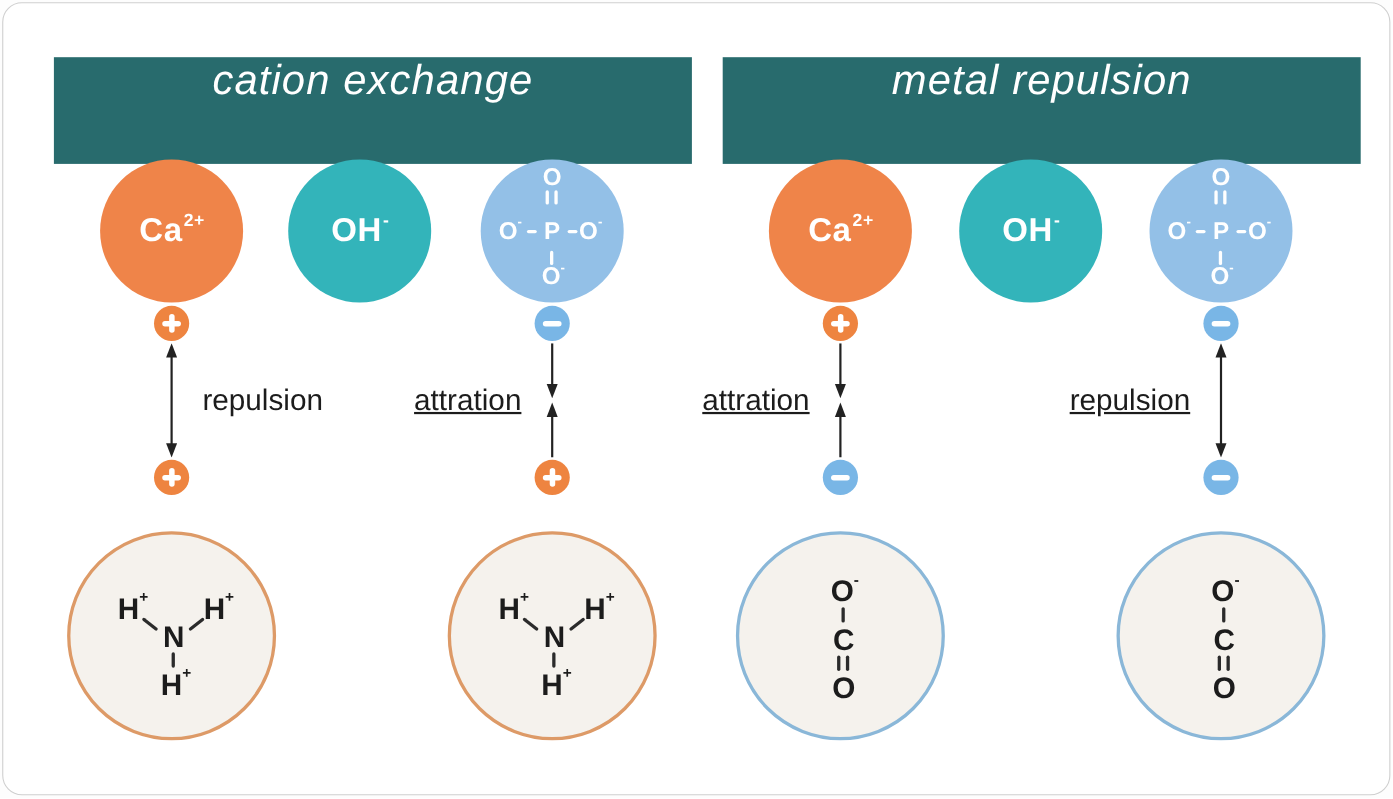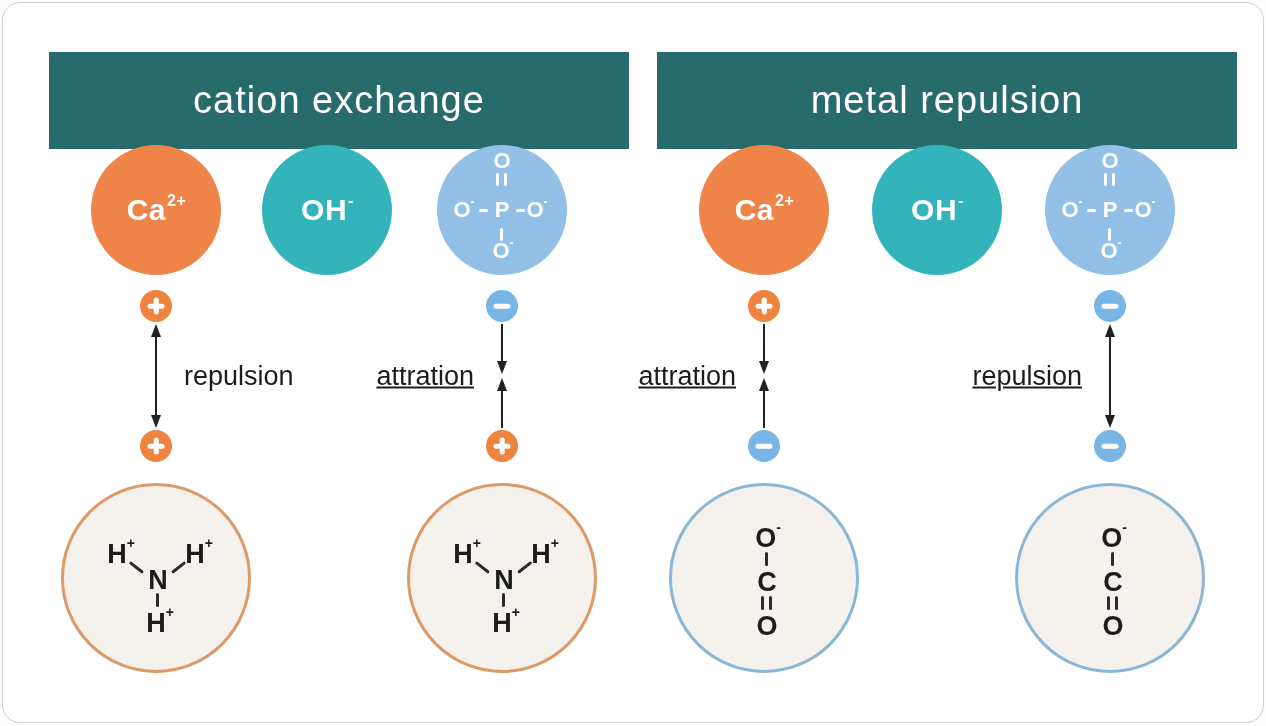--- a/index.html
+++ b/index.html
@@ -3,21 +3,21 @@
 <meta charset="utf-8">
 <style>
   html,body{margin:0;padding:0;background:#ffffff;}
   body{font-family:"Liberation Sans","DejaVu Sans",sans-serif;}
   #canvas{position:relative;width:1266px;height:726px;background:#fdfdfd;overflow:hidden;}
   #card{position:absolute;left:2px;top:2px;right:2px;bottom:3px;background:#ffffff;
         border:1.5px solid #cycle;border:1.5px solid #cfcfcf;border-radius:18px;}
 
   
   .header-bar{position:absolute;top:52px;width:580px;height:97px;background:#286b6d;
-              display:flex;align-items:center;justify-content:center;}
+              display:flex;justify-content:center;font-style:italic;}
   .header-title{color:#ffffff;font-size:38px;font-weight:500;letter-spacing:1px;}
 
   
   .ion{position:absolute;top:145px;width:130px;height:130px;border-radius:50%;
        display:flex;align-items:center;justify-content:center;color:#fff;font-weight:700;}
   .ion-calcium{background:#ef8449;}
   .ion-hydroxide{background:#33b4ba;}
   .ion-phosphate{background:#93c0e7;}
   .ion-formula{font-size:30px;letter-spacing:0.5px;}
   .ion-formula sup{font-size:16px;position:relative;top:-3px;left:1px;}
@@ -33,21 +33,21 @@
   
   .badge{position:absolute;width:32px;height:32px;border-radius:50%;}
   .badge[data-charge="+"]{background:#ee8440;}
   .badge[data-charge="-"]{background:#79b6e6;}
   .badge::after{content:"";position:absolute;left:50%;top:50%;transform:translate(-50%,-50%);
                 width:17px;height:4.5px;background:#fff;border-radius:2.5px;}
   .badge[data-charge="+"]::before{content:"";position:absolute;left:50%;top:50%;
                 transform:translate(-50%,-50%);width:4.5px;height:17px;background:#fff;border-radius:2.5px;}
 
   
-  .interaction{position:absolute;top:290px;width:32px;height:172px;}
+  .interaction{position:absolute;top:278px;width:32px;height:172px;}
   .badge-top{left:0;top:0;}
   .badge-bottom{left:0;top:140px;}
   .arrow{position:absolute;left:4px;top:34px;width:24px;height:104px;}
   .interaction-label{position:absolute;top:86px;transform:translateY(-50%);
                      font-size:27px;color:#1c1c1c;white-space:nowrap;}
   .interaction-label[data-side="right"]{left:44px;}
   .interaction-label[data-side="left"]{right:44px;text-decoration:underline;}
 
   
   .molecule{position:absolute;top:483px;width:190px;height:190px;border-radius:50%;

